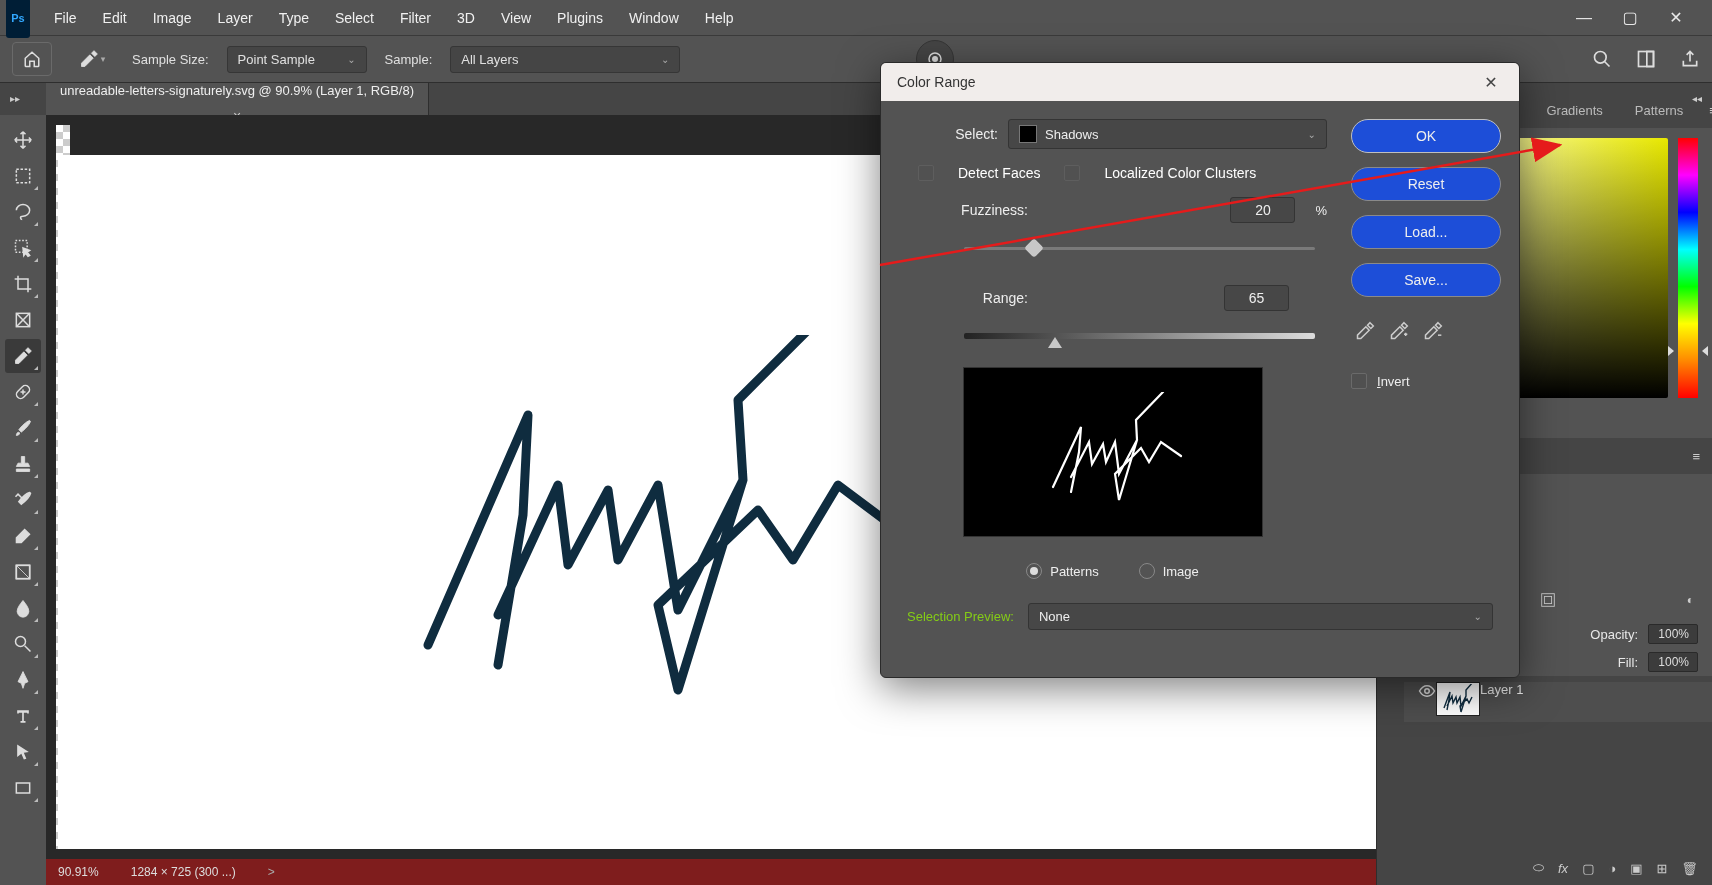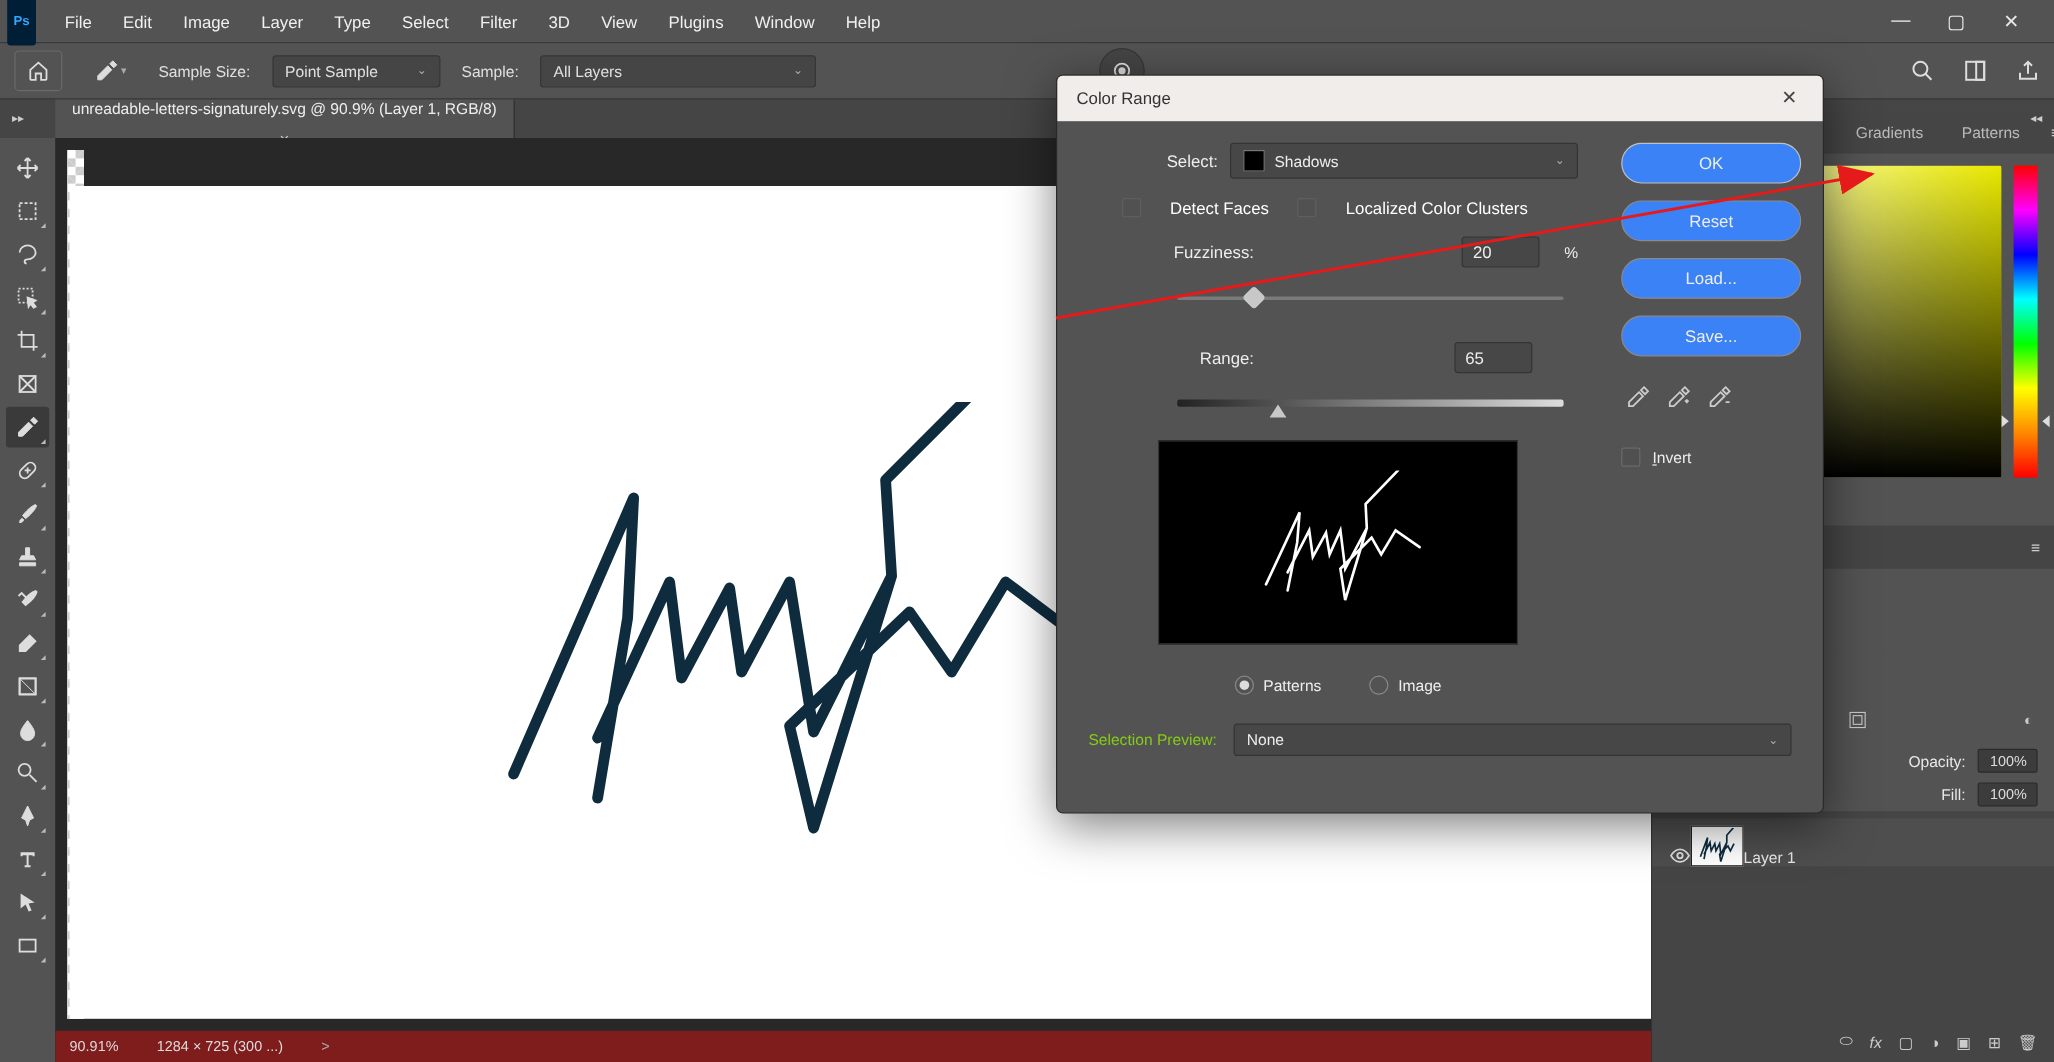--- a/index.html
+++ b/index.html
@@ -61,51 +61,51 @@
 .hue-thumb::before, .hue-thumb::after { content: ""; position: absolute; width: 0; height: 0; border-top: 5px solid transparent; border-bottom: 5px solid transparent; }
 .hue-thumb::before { left: -6px; border-left: 6px solid #ddd; }
 .hue-thumb::after { right: -6px; border-right: 6px solid #ddd; }
 
 .lib-tabs { height: 36px; display: flex; align-items: center; background: #454545; }
 .lib-body { flex: 0 0 70px; background: #535353; }
 .layer-icons { height: 40px; display: flex; align-items: center; gap: 18px; padding: 0 18px; color: #ccc; }
 .layer-opfill { display: flex; align-items: center; gap: 10px; padding: 4px 14px; justify-content: flex-end; }
 .num-box { background: #3c3c3c; border: 1px solid #2a2a2a; color: #ddd; padding: 2px 8px; border-radius: 2px; font-size: 12px; min-width: 50px; text-align: right; }
 .layer-list { flex: 1; background: #454545; padding-top: 6px; }
-.layer-row { height: 40px; display: flex; align-items: flex-end; padding: 0 14px; background: #4e4e4e; }
+.layer-row { height: 40px; display: flex; align-items: flex-start; padding: 0 14px; background: #4e4e4e; margin-left: 27px; }
 .layer-eye { width: 18px; height: 18px; }
 .layer-thumb { width: 44px; height: 34px; background: #fff; border: 1px solid #222; display:flex; align-items:center; justify-content:center;}
 .layer-bottom { height: 34px; display: flex; align-items: center; gap: 14px; padding: 0 14px; justify-content: flex-end; color: #ccc; background: #454545;}
 
 
 .dialog { position: absolute; top: 62px; left: 880px; width: 640px; height: 616px; background: #535353; border: 1px solid #2a2a2a; box-shadow: 0 10px 40px rgba(0,0,0,0.5); z-index: 50; border-radius: 6px; overflow: hidden; }
 .dlg-title { height: 38px; background: #f1edeb; color: #333; display: flex; align-items: center; padding: 0 16px; font-size: 14px; }
 .dlg-close { margin-left: auto; width: 24px; height: 24px; display: flex; align-items: center; justify-content: center; color: #444; font-size: 16px; }
-.dlg-body { padding: 18px 18px 14px 34px; display: grid; grid-template-columns: 1fr 150px; gap: 14px 36px; }
+.dlg-body { padding: 18px 18px 14px 17px; display: grid; grid-template-columns: 1fr 150px; gap: 14px 24px; }
 .dlg-left { display: flex; flex-direction: column; gap: 16px; }
 .dlg-row { display: flex; align-items: center; gap: 10px; }
 .dlg-label { color: #eee; font-size: 14px; min-width: 100px; text-align: right; }
 .dlg-label.dim { color: #ffffff; }
 .dlg-select { flex: 1; background: #474747; border: 1px solid #343434; border-radius: 3px; padding: 5px 10px; color: #eee; display: flex; align-items: center; gap: 8px; }
 .swatch { width: 18px; height: 18px; background: #000; border: 1px solid #777; }
 .chev { margin-left: auto; color: #aaa; font-size: 10px; }
 .chk { width: 16px; height: 16px; border: 1px solid #6a6a6a; border-radius: 2px; background: #505050; }
-.num-input { width: 65px; background: #474747; border: 1px solid #343434; color: #eee; padding: 4px 8px; border-radius: 3px; text-align: left; font-size: 14px; }
+.num-input { width: 65px; background: #474747; border: 1px solid #343434; color: #eee; padding: 4px 8px; border-radius: 3px; text-align: center; font-size: 14px; }
 .slider { position: relative; height: 20px; margin: 0 12px 0 66px; }
 .slider-track { position: absolute; top: 8px; left: 0; right: 0; height: 3px; background: #7a7a7a; border-radius: 2px; }
 .slider-thumb { position: absolute; top: 2px; width: 14px; height: 14px; background: #c8c8c8; border-radius: 3px; transform: translateX(-50%) rotate(45deg); }
 .range-slider .slider-track { background: linear-gradient(to right, #222, #ddd); height: 6px; top: 6px; }
 .range-thumb { position: absolute; top: 10px; width: 0; height: 0; border-left: 7px solid transparent; border-right: 7px solid transparent; border-bottom: 11px solid #c8c8c8; transform: translateX(-50%); }
 .preview { width: 300px; height: 170px; background: #000; border: 1px solid #333; margin: 4px auto 0 auto; display: flex; align-items: center; justify-content: center; }
 .preview svg { width: 160px; height: 120px; }
 .radio-row { display: flex; justify-content: center; gap: 40px; margin-top: 10px; }
 .radio { width: 16px; height: 16px; border-radius: 50%; border: 1px solid #888; display: inline-flex; align-items: center; justify-content: center; }
 .radio.sel::after { content: ""; width: 8px; height: 8px; border-radius: 50%; background: #ddd; }
 .dlg-right { display: flex; flex-direction: column; gap: 14px; align-items: stretch; }
-.dlg-btn { background: #3b82f6; border: 1px solid #8a8a8a; border-radius: 20px; color: #eee; padding: 8px 0; font-size: 14px; text-align: center; }
+.dlg-btn { background: #1d4ed8; border: 1px solid #8a8a8a; border-radius: 20px; color: #eee; padding: 8px 0; font-size: 14px; text-align: center; }
 .dlg-btn.primary { border: 1.5px solid #c0c0c0; }
 .eyedrops { display: flex; gap: 14px; justify-content: flex-start; margin-top: 10px; padding-left: 4px; }
 .eyedrops svg { width: 20px; height: 20px; stroke: #ccc; }
 .chk-row { display: flex; align-items: center; gap: 10px; margin-top: 18px; }
 .dlg-bottom { padding: 10px 26px 18px 26px; display: flex; align-items: center; gap: 14px; }
 
 </style>
 </head>
 <body>
 

